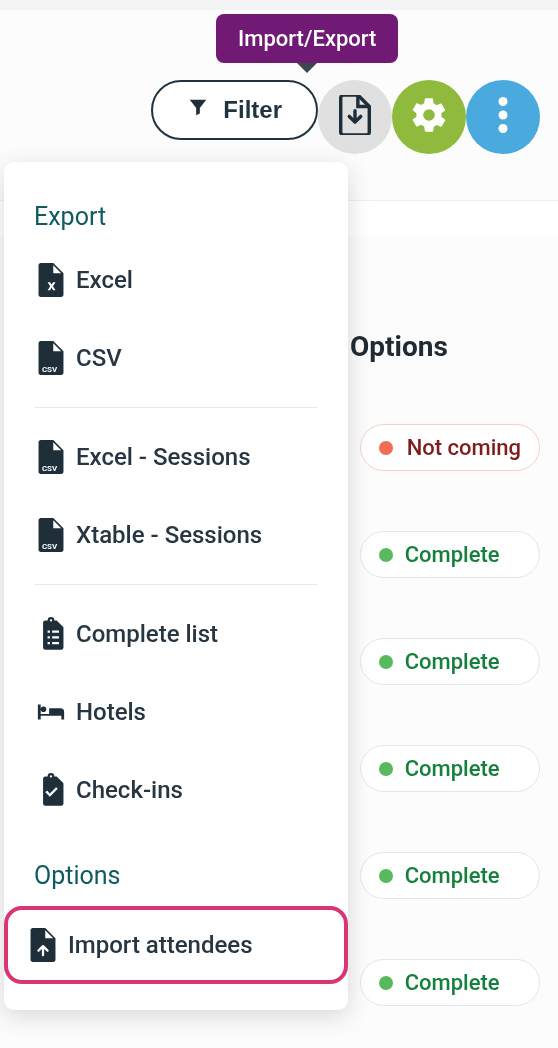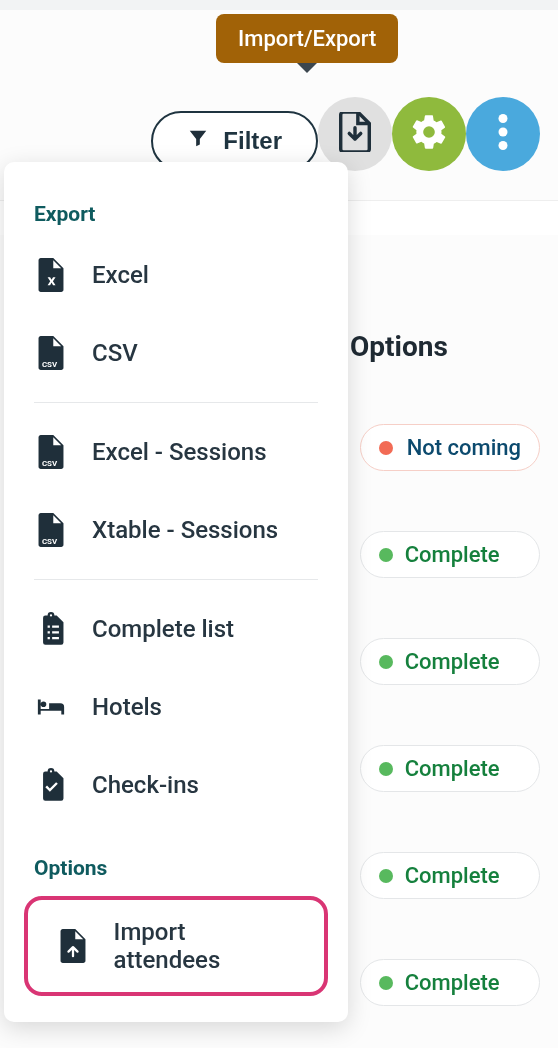--- a/index.html
+++ b/index.html
@@ -14,42 +14,42 @@
 
   .topstrip { height: 10px; background: #f2f3f4; }
 
   .tooltip-wrap {
     position: absolute;
     top: 14px;
     left: 216px;
     z-index: 50;
   }
   .tooltip {
-    background: #a16207;
+    background: #701a75;
     color: #fff;
     font-size: 22px;
     font-weight: 500;
     padding: 12px 22px;
     border-radius: 8px;
     white-space: nowrap;
   }
   .tooltip-arrow {
     width: 0; height: 0;
     border-left: 10px solid transparent;
     border-right: 10px solid transparent;
     border-top: 10px solid #3c474f;
     margin: 0 auto;
   }
 
   .toolbar {
     position: absolute;
-    top: 97px;
+    top: 80px;
     right: 18px;
     display: flex;
-    align-items: flex-end;
+    align-items: flex-start;
     gap: 0;
   }
   .filter-btn {
     display: flex;
     align-items: center;
     gap: 14px;
     border: 2px solid #1f3440;
     border-radius: 999px;
     background: #fff;
     padding: 14px 34px;
@@ -101,66 +101,66 @@
     align-items: center;
     gap: 12px;
     border: 1px solid #e4e6e8;
     border-radius: 999px;
     padding: 10px 18px;
     font-size: 22px;
     font-weight: 500;
     background: #fff;
   }
   .status-dot { width: 14px; height: 14px; border-radius: 50%; display: inline-block; }
-  .status-notcoming { color: #0c4a6e; border-color: #f6cfc7; gap: 14px; }
+  .status-notcoming { color: #7f1d1d; border-color: #f6cfc7; gap: 14px; }
   .status-notcoming .status-dot { background: #f26b55; }
   .status-complete { color: #15803d; }
   .status-complete .status-dot { background: #58b95e; }
 
   .dropdown {
     position: absolute;
     top: 162px;
     left: 4px;
     width: 344px;
     background: #fff;
     border-radius: 10px;
     box-shadow: 0 6px 24px rgba(0,0,0,0.15);
     padding: 28px 0 26px 0;
     z-index: 40;
   }
   .dd-section-title {
-    font-size: 21px;
-    font-weight: 700;
+    font-size: 25px;
+    font-weight: 400;
     color: #0f5b5f;
     padding: 12px 30px 10px;
   }
   .dd-item {
     display: flex;
     align-items: center;
-    gap: 24px;
+    gap: 8px;
     padding: 22px 30px;
     font-size: 24px;
     color: #273641;
     font-weight: 500;
     cursor: pointer;
   }
   .dd-item svg { width: 30px; height: 34px; flex-shrink: 0; }
   .dd-item .icon-span { width: 34px; display: flex; justify-content: center; }
 
   .dd-divider {
     height: 1px;
     background: #e6e8ea;
     margin: 10px 30px;
   }
 
   .dd-item-highlight {
-    margin: 6px 20px 0;
+    margin: 6px 0 0;
     border: 4px solid #d93574;
     border-radius: 18px;
-    padding: 18px 28px;
+    padding: 18px 18px;
   }
 
   svg { fill: #1f2f3a; }
   .circle-import svg { fill: #1f2f3a; }
   .circle-gear svg { fill: #fff; }
   .circle-more svg { fill: #fff; }
 </style>
 </head>
 <body>
 

